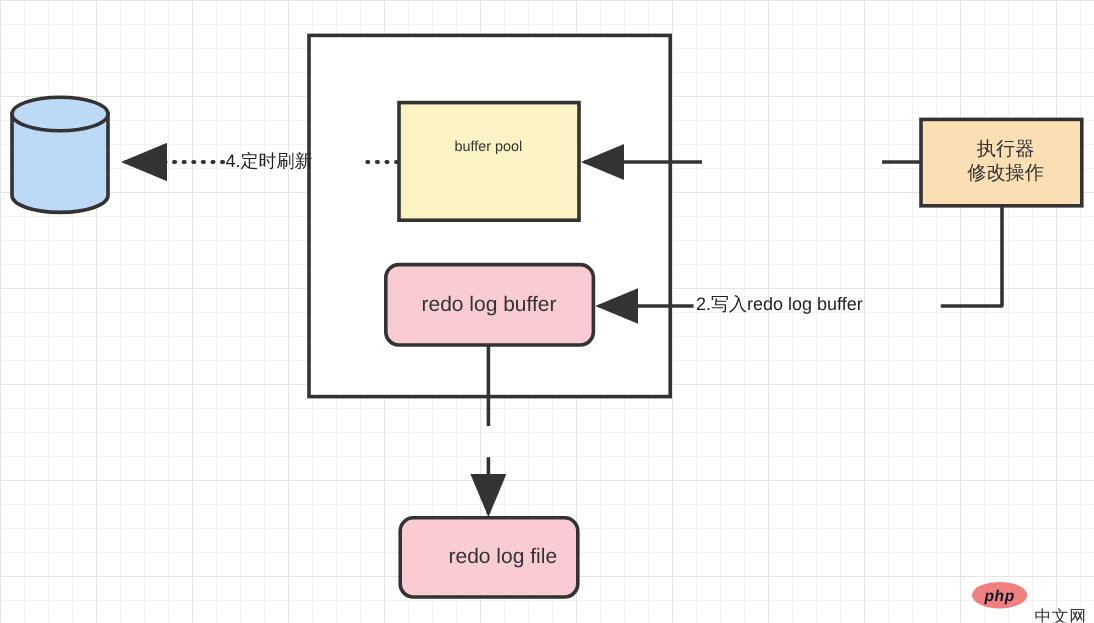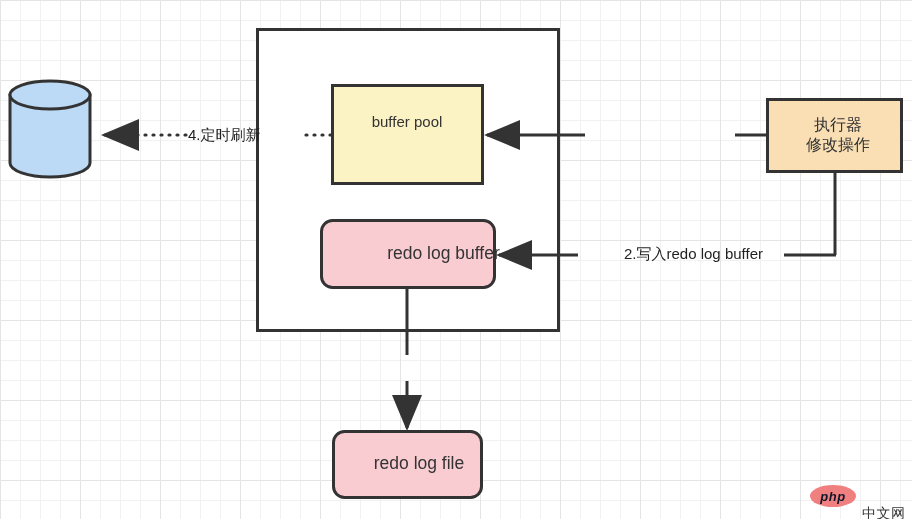--- a/index.html
+++ b/index.html
@@ -41,27 +41,27 @@
     white-space: pre-line;
   }
   .edge-label {
     position: absolute;
     color: #1f1f1f;
     font-size: 15px;
     line-height: 1.2;
     white-space: nowrap;
     background: transparent;
   }
-  #buffer-pool-label  { left: 331px; top: 84px;  width: 152px; height: 76px; font-size: 15px; }
-  #redo-buffer-label  { left: 320px; top: 219px; width: 175px; height: 69px;  font-size: 17.5px; margin-left: 36px; }
+  #buffer-pool-label  { left: 331px; top: 84px;  width: 152px; height: 76px; font-size: 12px; }
+  #redo-buffer-label  { left: 320px; top: 219px; width: 175px; height: 69px;  font-size: 17.5px; }
   #redo-file-label    { left: 332px; top: 430px; width: 174px; height: 68px;  font-size: 17.5px; }
   #executor-label     { left: 766px; top: 98px;  width: 144px; height: 74px;  font-size: 16px; }
 
   #edge-label-1 { left: 586px; top: 127px; }
-  #edge-label-2 { left: 596px; top: 245px; padding-left: 28px; }
+  #edge-label-2 { left: 580px; top: 245px; }
   #edge-label-3 { left: 309px; top: 358px; }
   #edge-label-4 { left: 188px; top: 126px; }
 
   #watermark {
     position: absolute;
     left: 810px;
     top: 469px;
     display: flex;
     align-items: center;
     gap: 6px;

